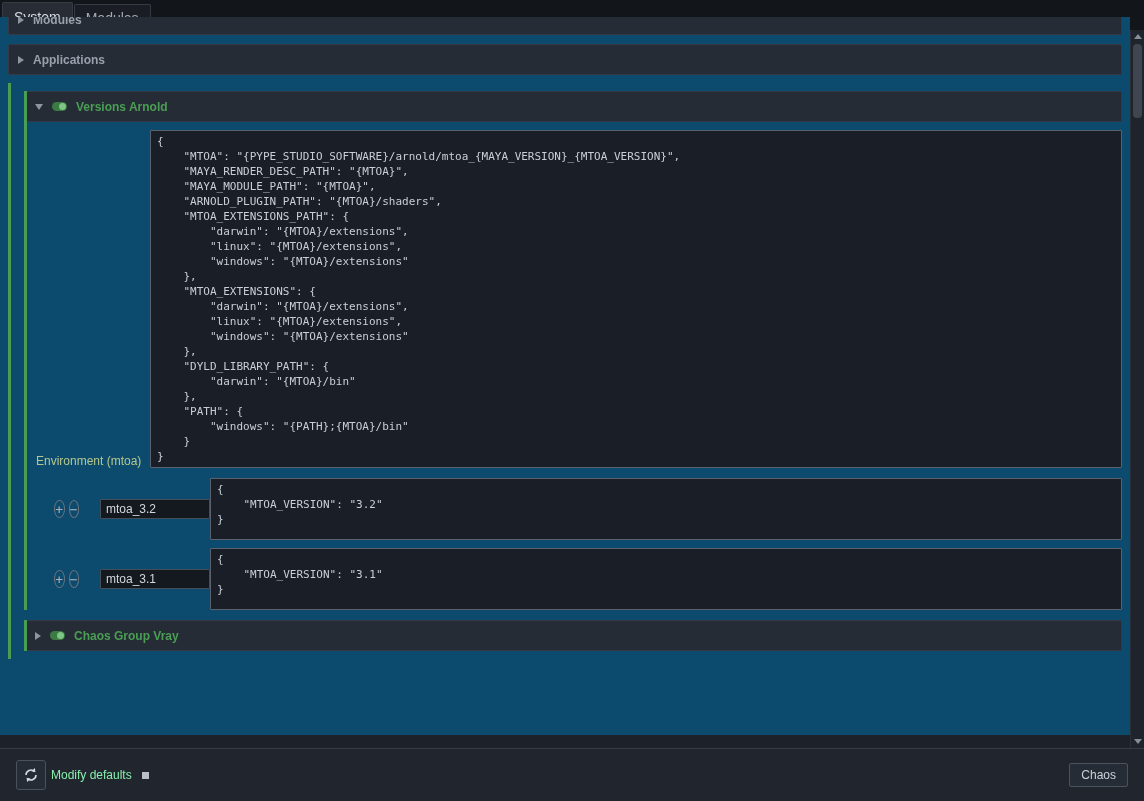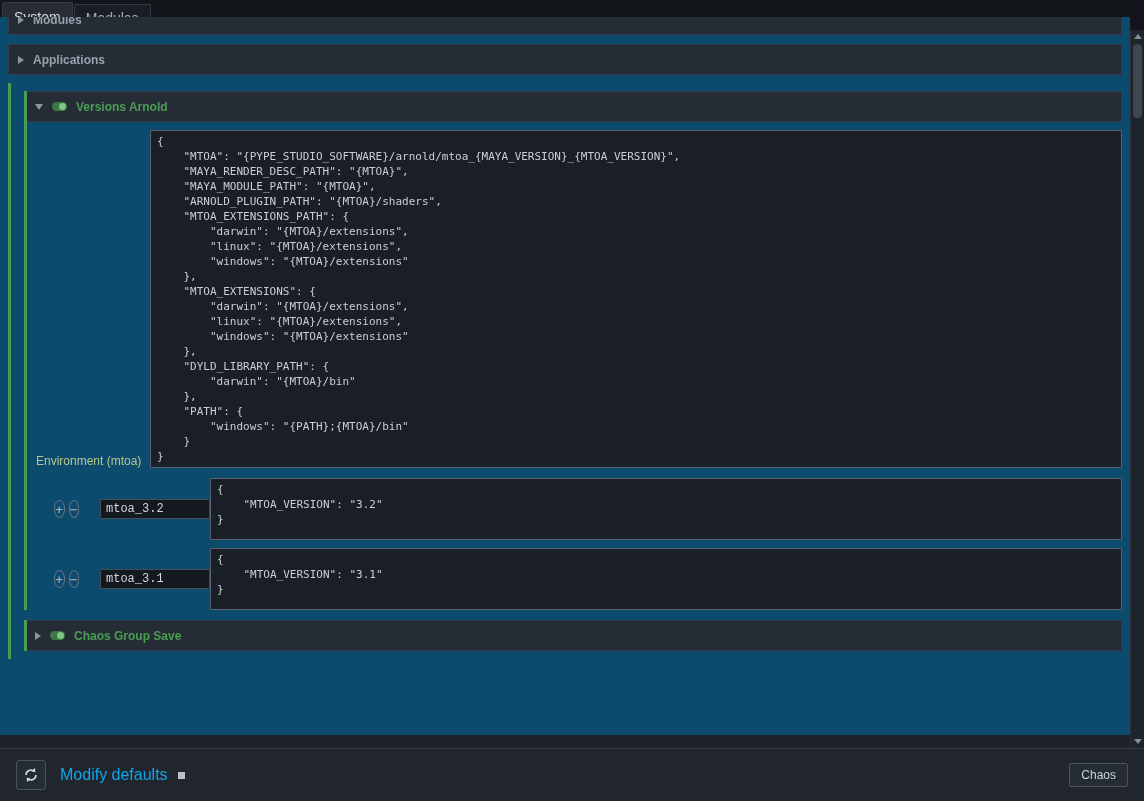--- a/index.html
+++ b/index.html
@@ -93,21 +93,21 @@
     text-align:center; padding:0; cursor:default;
     font-family:"DejaVu Sans Mono", monospace;
   }
   .circle-btn + .circle-btn { margin-left:4px; }
   .plus-icon::before { content:"+"; }
   .minus-icon::before { content:"\2212"; }
   .key-input {
     margin-left:21px; width:110px; height:20px;
     background:#14181f; border:1px solid #454d59; border-radius:1px;
     color:#d3d8dd; font-size:12px; padding:0 5px; outline:none;
-    font-family:Liberation Mono, monospace;
+    font-family:Liberation Sans, sans-serif;
   }
   .version-textarea { flex:1; height:62px; }
 
   .group-vray { }
 
   
   .vscroll {
     position:absolute; top:30px; right:0; width:14px; height:718px;
     background:#1f242c; border-left:1px solid #2a2f38;
   }
@@ -126,21 +126,21 @@
   .footer {
     position:absolute; left:0; bottom:0; width:1144px; height:53px;
     background:#21262e; border-top:1px solid #353c47;
     display:flex; align-items:center; padding:0 16px;
   }
   .refresh-btn {
     width:30px; height:30px; border:1px solid #4a525c; border-radius:3px;
     background:#262c35; display:flex; align-items:center; justify-content:center;
     cursor:default; padding:0;
   }
-  .modify-label { margin-left:14px; font-size:16px; color:#0ea5e9; }
+  .modify-label { margin-left:5px; font-size:12px; color:#86efac; }
   .modify-indicator { width:7px; height:7px; background:#b9c0c7; margin-left:10px; }
   .save-btn {
     margin-left:auto; padding:4px 11px; font-size:12px; color:#ccd2d8;
     background:#262c35; border:1px solid #4a525c; border-radius:2px; cursor:default;
     font-family:"Liberation Sans", sans-serif;
   }
 </style>
 </head>
 <body>
 
@@ -220,21 +220,21 @@
             <textarea class="version-textarea" spellcheck="false" style="">{
     "MTOA_VERSION": "3.1"
 }</textarea>
           </div>
         </div>
 
         <div class="group-wrapper group-vray">
           <div class="group-header">
             <span class="chev-right"></span>
             <span class="toggle"></span>
-            <span class="group-title">Chaos Group Save</span>
+            <span class="group-title">Chaos Group Vray</span>
           </div>
         </div>
 
       </div>
     </div>
 
   </div>
 </div>
 
 <div class="vscroll">

